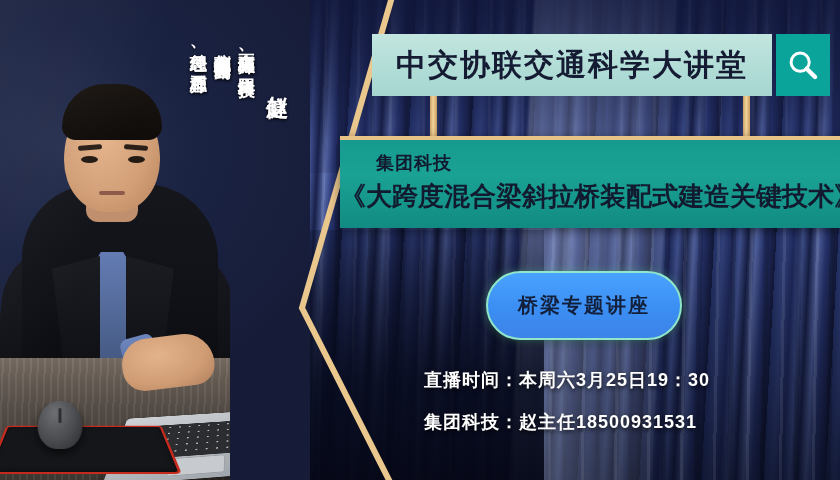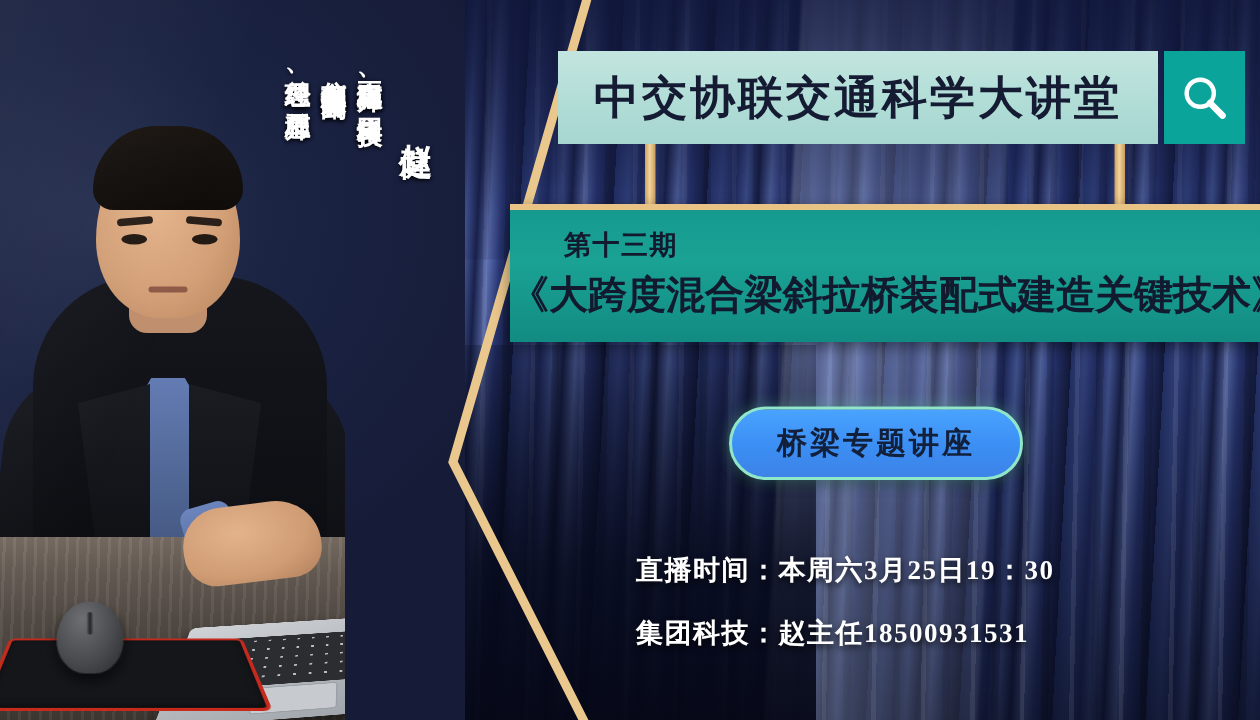--- a/index.html
+++ b/index.html
@@ -248,36 +248,35 @@
     margin: 7px 0 0 36px; font-size:18px; font-weight:700; letter-spacing:1px;
   }
   .banner-title .main{
     margin-top: 4px; text-align:center; font-size:26px; font-weight:700;
     letter-spacing:0px; white-space:nowrap;
   }
 
   
   .pill{
     position:absolute; left:486px; top:271px;
-    padding: 9px 30px;
+    padding: 19px 30px;
     background: linear-gradient(180deg,#4aa3ff 0%, #3b8ef3 55%, #3d83e8 100%);
     border: 2px solid #8fe6c8;
     border-radius: 40px;
     color:#13203c; font-size:20px; font-weight:700; letter-spacing:2px;
     box-shadow: 0 0 10px rgba(110,230,190,.35), 0 3px 8px rgba(0,0,0,.4);
     white-space:nowrap;
   }
 
   
   .info{
     position:absolute; left:424px;
     color:#ffffff; font-size:18px; font-weight:700; letter-spacing:1px;
     text-shadow: 0 2px 4px rgba(0,0,0,.75);
     white-space:nowrap;
-    font-family:Liberation Serif, serif;
   }
   #info-time { top: 368px; }
   #info-contact { top: 410px; }
 </style>
 </head>
 <body>
 
 <div id="poster">
 
   <div class="right-panel">
@@ -335,21 +334,21 @@
     <div class="txt">中交协联交通科学大讲堂</div>
   </div>
   <div class="search-box">
     <svg viewBox="0 0 24 24">
       <circle cx="10" cy="10" r="6.4" fill="none" stroke="#ffffff" stroke-width="2.1"></circle>
       <line x1="14.6" y1="14.6" x2="20.5" y2="20.5" stroke="#ffffff" stroke-width="3.1" stroke-linecap="round"></line>
     </svg>
   </div>
 
   <div class="banner-title">
-    <div class="issue">第十三期</div>
+    <div class="issue">集团科技</div>
     <div class="main">《大跨度混合梁斜拉桥装配式建造关键技术》</div>
   </div>
 
   <div class="pill">桥梁专题讲座</div>
 
   <div class="info" id="info-time">直播时间：本周六3月25日19：30</div>
   <div class="info" id="info-contact">集团科技：赵主任18500931531</div>
 
 </div>
 

